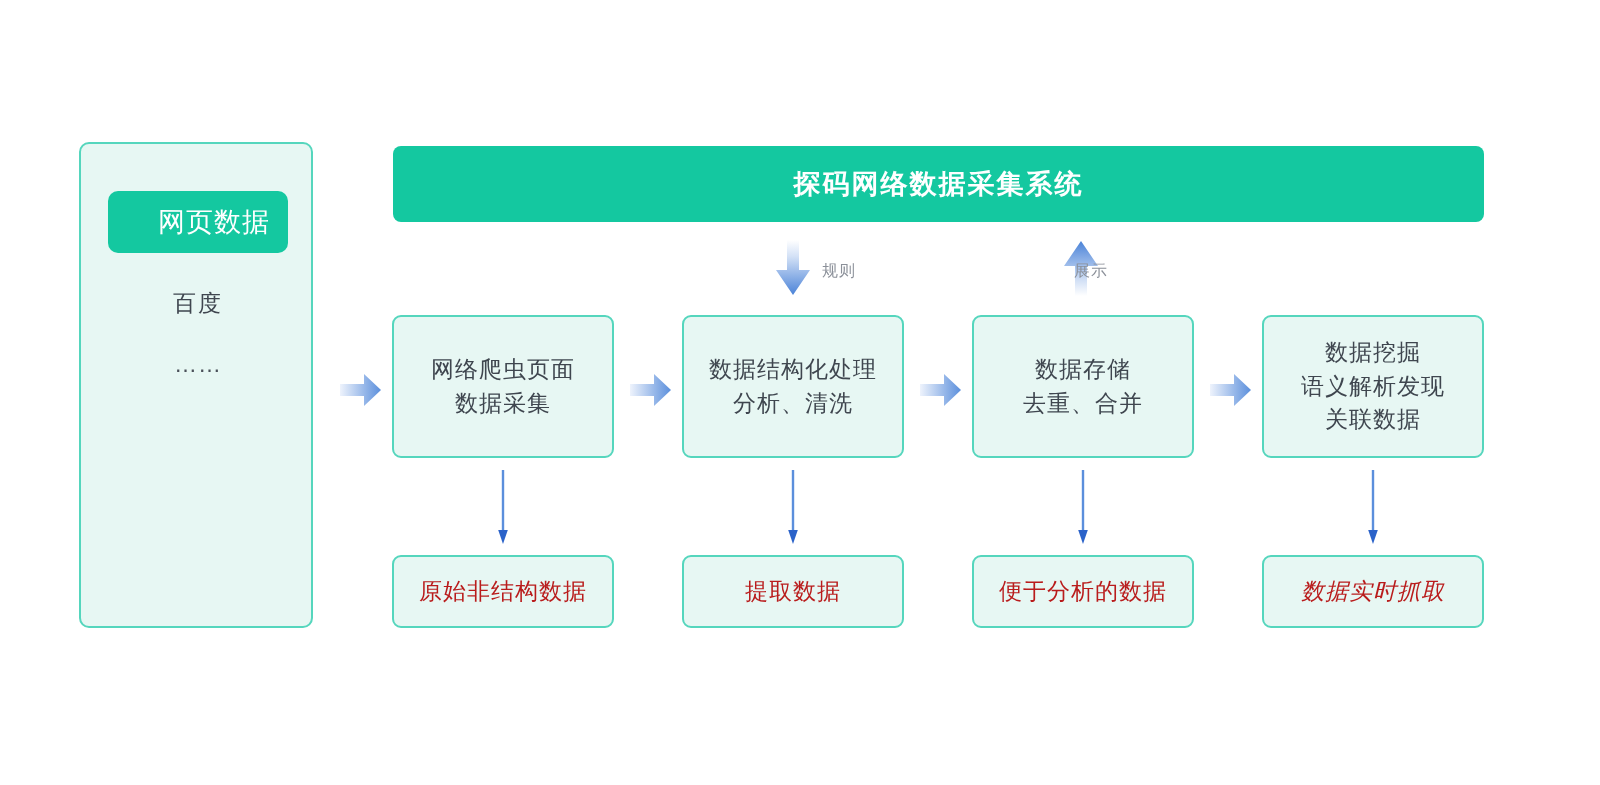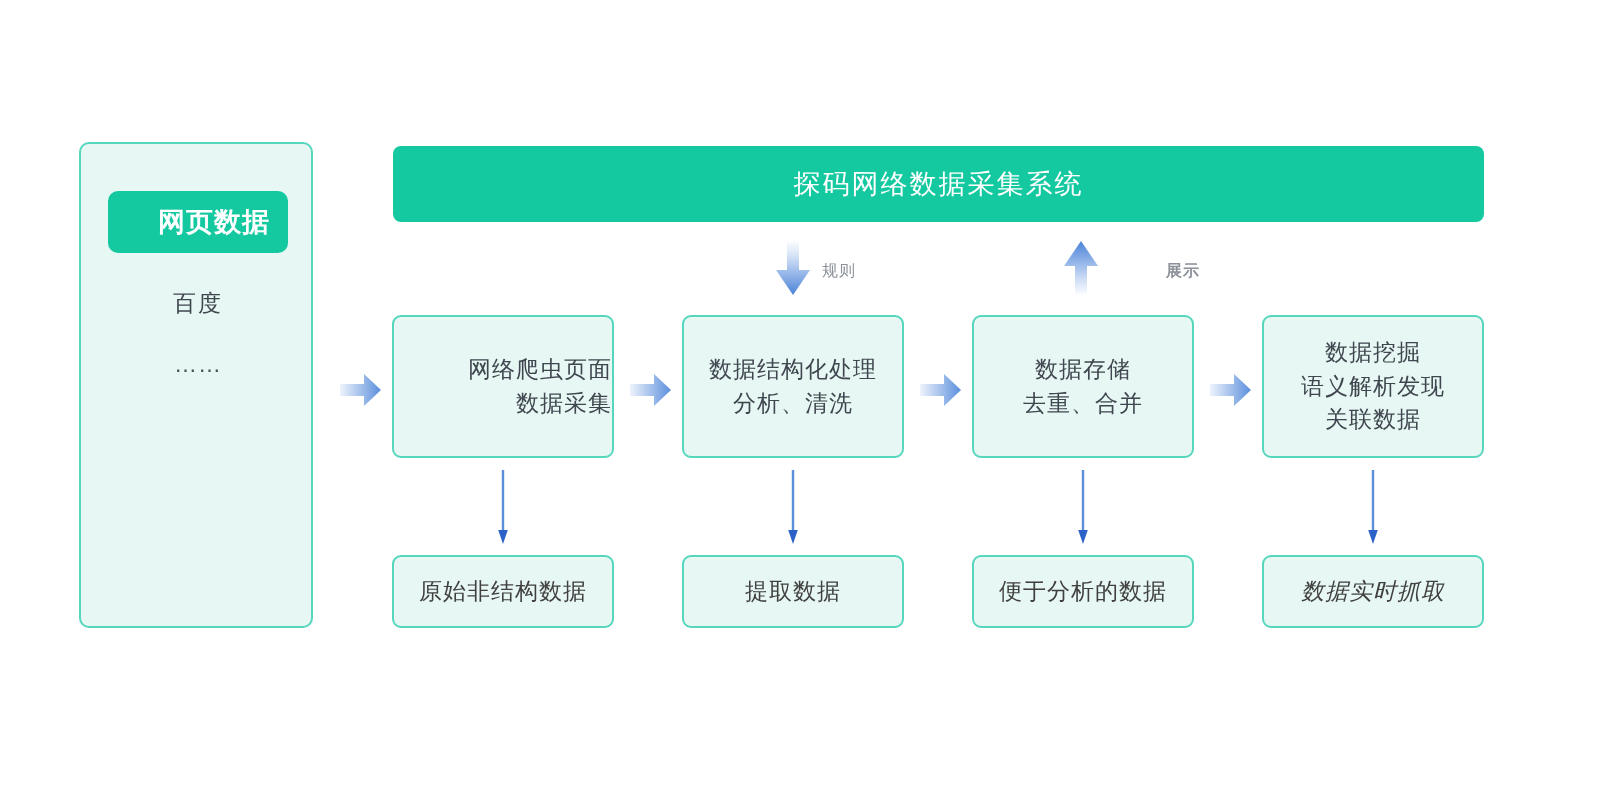--- a/index.html
+++ b/index.html
@@ -38,21 +38,21 @@
   #source-badge {
     position: absolute;
     left: 27px;
     top: 47px;
     width: 180px;
     height: 62px;
     background: #14c8a0;
     border-radius: 10px;
     color: #ffffff;
     font-size: 27px;
-    font-weight: bold;
+    font-weight: normal;
     letter-spacing: 1px;
     display: flex;
     align-items: center;
     justify-content: center;
     box-sizing: border-box;
     padding-left: 32px;
   }
   #source-list {
     position: absolute;
     left: 0;
@@ -81,21 +81,21 @@
     top: 146px;
     width: 1091px;
     height: 76px;
     background: #14c8a0;
     border-radius: 8px;
     display: flex;
     align-items: center;
     justify-content: center;
     color: #ffffff;
     font-size: 27px;
-    font-weight: normal;
+    font-weight: bold;
     letter-spacing: 2px;
     box-sizing: border-box;
   }
 
   
   .fat-arrow {
     position: absolute;
     width: 36px;
     height: 56px;
   }
@@ -103,42 +103,42 @@
   #arrow-display { left: 1063px; top: 240px; }
 
   .fat-arrow-label {
     position: absolute;
     font-size: 16px;
     color: #8b9099;
     letter-spacing: 1px;
     white-space: nowrap;
   }
   #label-rule { left: 822px; top: 261px; }
-  #label-display { left: 1166px; top: 261px; font-weight: bold; }
+  #label-display { left: 1074px; top: 261px; }
 
   
   .pipe-box {
     position: absolute;
     top: 315px;
     height: 143px;
     background: #e7f7f3;
     border: 2px solid #55d6bd;
     border-radius: 9px;
     box-sizing: border-box;
     display: flex;
     flex-direction: column;
     align-items: center;
     justify-content: center;
     font-size: 23px;
     color: #3f464f;
     line-height: 1.45;
     letter-spacing: 1px;
     text-align: center;
   }
-  #pipe-box-0 { left: 392px;  width: 222px; align-items: flex-end; }
+  #pipe-box-0 { left: 392px;  width: 222px; }
   #pipe-box-1 { left: 682px;  width: 222px; }
   #pipe-box-2 { left: 972px;  width: 222px; }
   #pipe-box-3 { left: 1262px; width: 222px; }
 
   
   .chev-arrow {
     position: absolute;
     top: 368px;
     width: 44px;
     height: 44px;
@@ -166,21 +166,21 @@
     top: 555px;
     height: 73px;
     background: #e7f7f3;
     border: 2px solid #55d6bd;
     border-radius: 9px;
     box-sizing: border-box;
     display: flex;
     align-items: center;
     justify-content: center;
     font-size: 23px;
-    color: #404040;
+    color: #b91c1c;
     letter-spacing: 1px;
     text-align: center;
   }
   #out-box-0 { left: 392px;  width: 222px; }
   #out-box-1 { left: 682px;  width: 222px; }
   #out-box-2 { left: 972px;  width: 222px; }
   #out-box-3 { left: 1262px; width: 222px; font-style: italic; }
 
   .line-2 { display: block; }
 </style>

